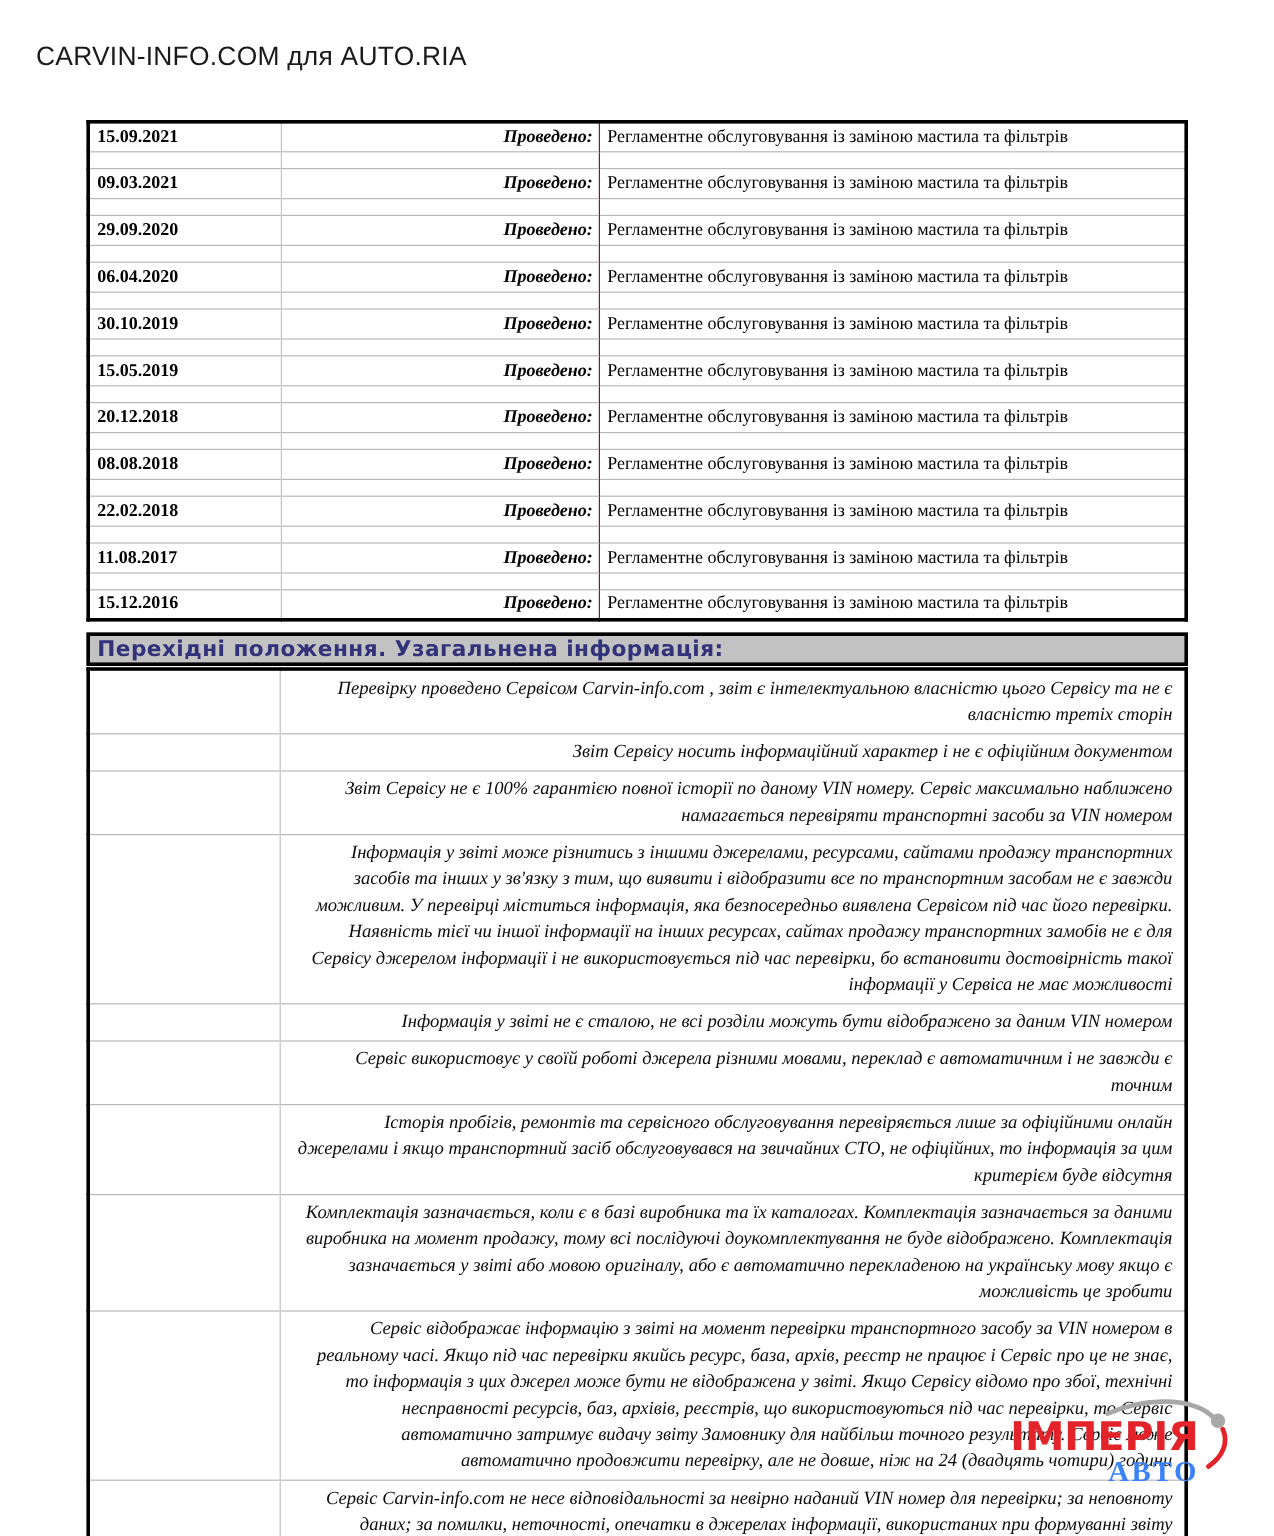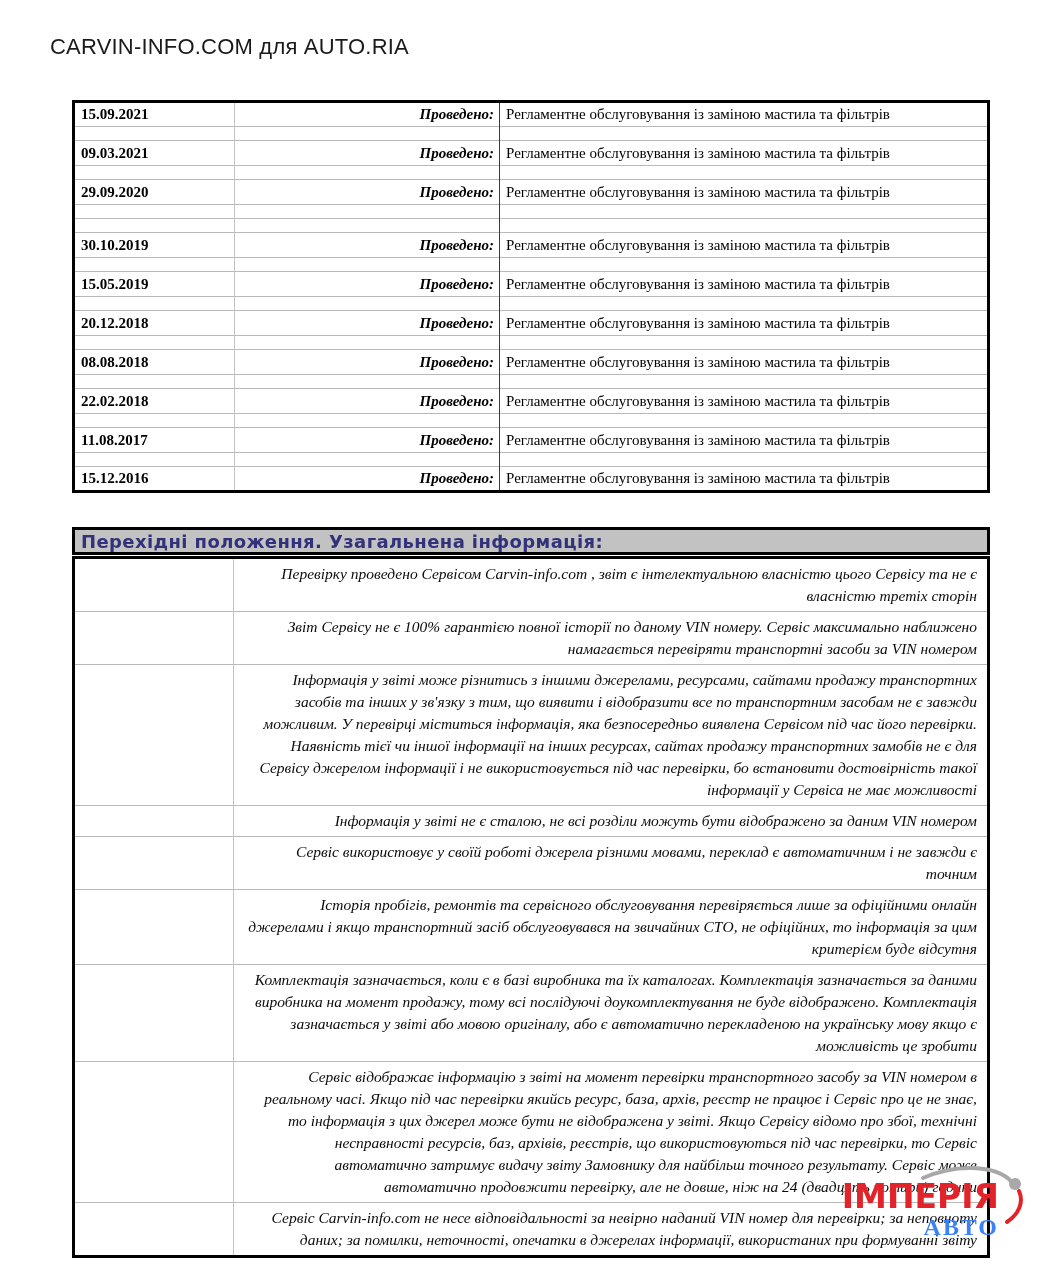--- a/index.html
+++ b/index.html
@@ -9,21 +9,21 @@
     font-family: "Liberation Serif", serif;
     color: #000;
     position: relative;
     overflow: hidden;
   }
   .page { position: absolute; left: 0; top: 0; width: 1062px; height: 1280px; background: #fff; }
 
   .page-header {
     position: absolute; left: 30px; top: 34px;
     font-family: "Liberation Sans", sans-serif;
-    font-size: 22px; color: #1a1a1a; letter-spacing: 0.2px; margin-left: 20px;
+    font-size: 22px; color: #1a1a1a; letter-spacing: 0.2px;
   }
 
   
   table.service-table {
     position: absolute; left: 72px; top: 100px; width: 918px;
     border-collapse: collapse; table-layout: fixed;
     border: 3px solid #000;
     font-size: 15px;
   }
   table.service-table td { vertical-align: middle; }
@@ -123,20 +123,25 @@
       <tr class="entry-row">
         <td class="c-date">29.09.2020</td>
         <td class="c-performed">Проведено:</td>
         <td class="c-desc">Регламентне обслуговування із заміною мастила та фільтрів</td>
       </tr>
       <tr class="spacer-row">
           <td class="c-date"></td>
           <td class="c-performed"></td>
           <td class="c-desc"></td>
         </tr>
+      <tr class="entry-row">
+        <td class="c-date">06.04.2020</td>
+        <td class="c-performed">Проведено:</td>
+        <td class="c-desc">Регламентне обслуговування із заміною мастила та фільтрів</td>
+      </tr>
       <tr class="spacer-row">
           <td class="c-date"></td>
           <td class="c-performed"></td>
           <td class="c-desc"></td>
         </tr>
       <tr class="entry-row">
         <td class="c-date">30.10.2019</td>
         <td class="c-performed">Проведено:</td>
         <td class="c-desc">Регламентне обслуговування із заміною мастила та фільтрів</td>
       </tr>
@@ -205,20 +210,24 @@
 
   <div class="section-band">
     <span class="title">Перехідні положення. Узагальнена інформація:</span>
   </div>
 
   <table class="terms-table">
     <tbody>
       <tr>
           <td class="t-left"></td>
           <td class="t-text">Перевірку проведено Сервісом Carvin-info.com , звіт є інтелектуальною власністю цього Сервісу та не є власністю третіх сторін</td>
+        </tr>
+      <tr>
+          <td class="t-left"></td>
+          <td class="t-text">Звіт Сервісу носить інформаційний характер і не є офіційним документом</td>
         </tr>
       <tr>
           <td class="t-left"></td>
           <td class="t-text">Звіт Сервісу не є 100% гарантією повної історії по даному VIN номеру. Сервіс максимально наближено намагається перевіряти транспортні засоби за VIN номером</td>
         </tr>
       <tr>
           <td class="t-left"></td>
           <td class="t-text">Інформація у звіті може різнитись з іншими джерелами, ресурсами, сайтами продажу транспортних засобів та інших у зв'язку з тим, що виявити і відобразити все по транспортним засобам не є завжди можливим. У перевірці міститься інформація, яка безпосередньо виявлена Сервісом під час його перевірки. Наявність тієї чи іншої інформації на інших ресурсах, сайтах продажу транспортних замобів не є для Сервісу джерелом інформації і не використовується під час перевірки, бо встановити достовірність такої інформації у Сервіса не має можливості</td>
         </tr>
       <tr>

